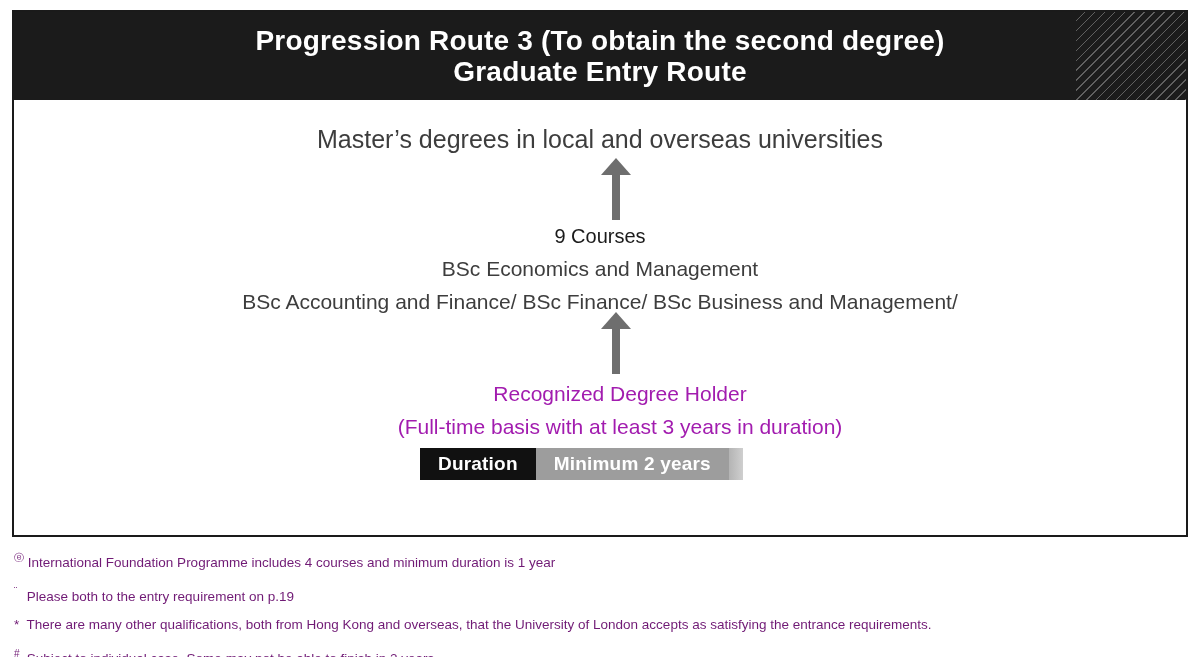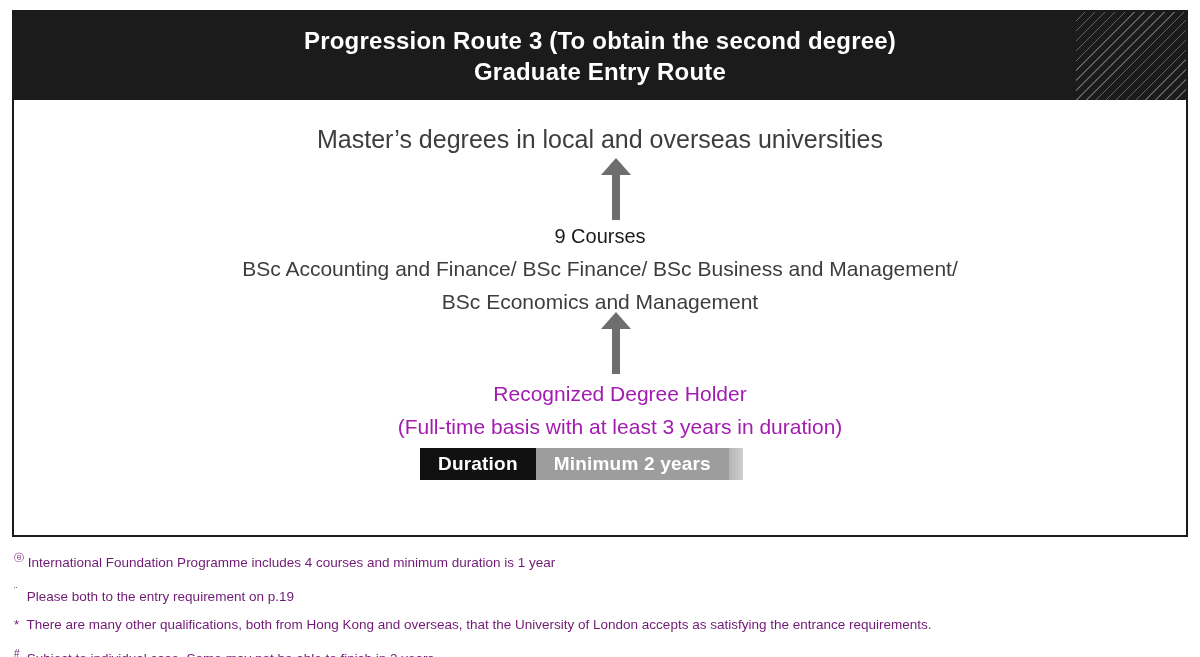--- a/index.html
+++ b/index.html
@@ -41,21 +41,21 @@
     overflow: hidden;
     display: flex;
     flex-direction: column;
     align-items: center;
     justify-content: center;
   }
 
   .card-header .title-line {
     color: #ffffff;
     font-weight: bold;
-    font-size: 24px;
+    font-size: 28px;
     line-height: 31px;
     letter-spacing: 0.2px;
     text-align: center;
   }
 
   
   .hatch {
     position: absolute;
     right: 0;
     top: 0;
@@ -220,22 +220,22 @@
       <div class="row masters">Master’s degrees in local and overseas universities</div>
 
       <div class="arrow arrow-top">
         <div class="head"></div>
         <div class="shaft"></div>
       </div>
 
       <div class="row courses-count">9 Courses</div>
 
       <div class="row courses-list">
+        <div>BSc Economics and Management</div>
         <div>BSc Accounting and Finance/ BSc Finance/ BSc Business and Management/</div>
-        <div>BSc Economics and Management</div>
       </div>
 
       <div class="arrow arrow-bottom">
         <div class="head"></div>
         <div class="shaft"></div>
       </div>
 
       <div class="row holder">
         <div>Recognized Degree Holder</div>
         <div>(Full-time basis with at least 3 years in duration)</div>

